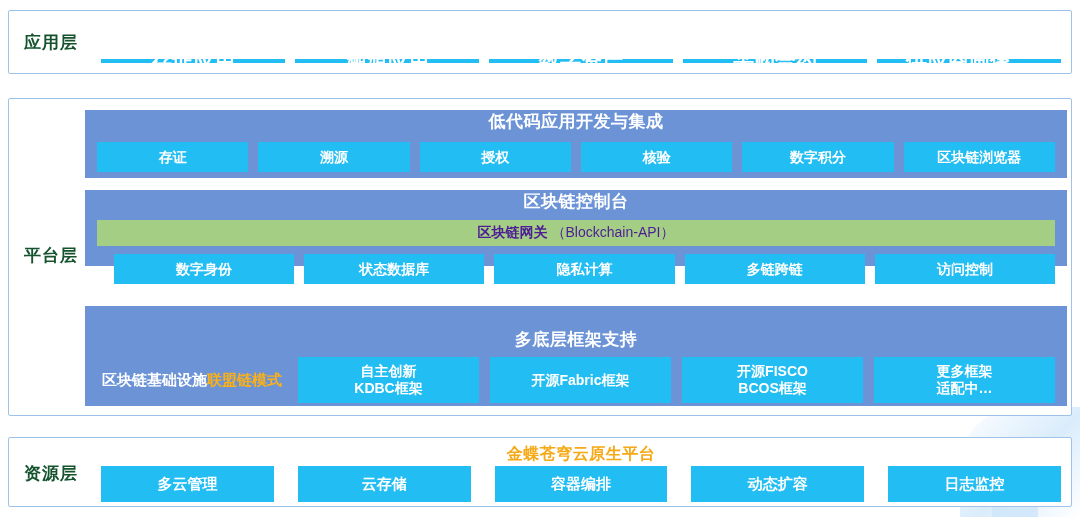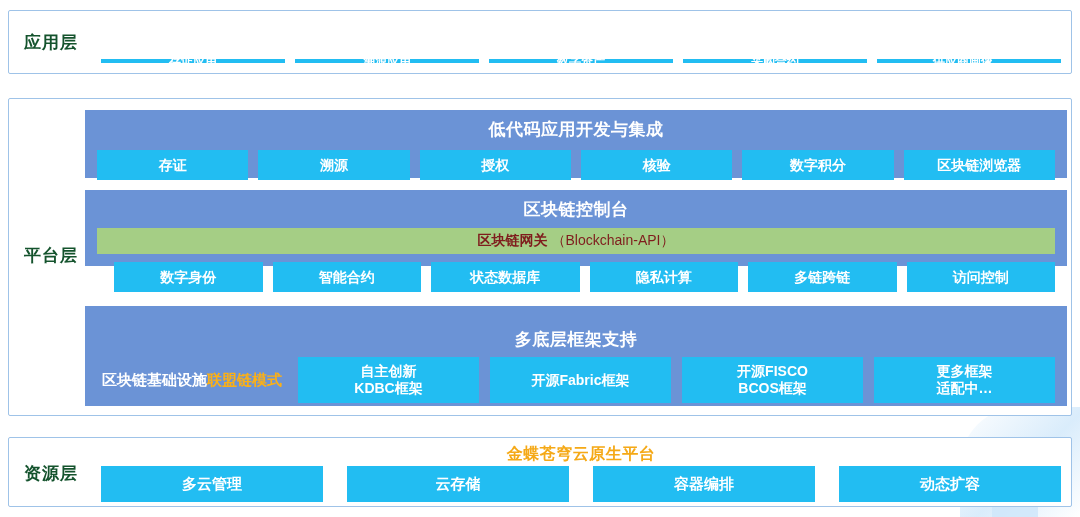--- a/index.html
+++ b/index.html
@@ -51,50 +51,50 @@
     text-align:center;
     box-sizing:border-box;
     line-height:1.18;
   }
 
   
   .app-row{
     position:absolute;left:92px;right:10px;top:12px;height:40px;
     display:flex;gap:10px;
   }
-  .app-row .chip{flex:1;font-size:12px;margin-top:36px;}
+  .app-row .chip{flex:1;font-size:21px;margin-top:36px;}
 
   
   .panel{
     position:absolute;left:85px;right:13px;
     background:#6b93d6;
     box-sizing:border-box;
     padding:0;
   }
   .panel-title{
     color:#ffffff;font-weight:bold;font-size:17px;
     text-align:center;
-    padding-top:8px;
+    padding-top:0;
     letter-spacing:.5px;
   }
   .panel-row{
     display:flex;gap:10px;
     padding:0 12px;
   }
   .panel-row .chip{flex:1;height:30px;font-size:14px;}
 
   .panel-lowcode{top:110px;height:68px;}
   .panel-lowcode .panel-row{margin-top:9px;}
 
   .panel-console{top:190px;height:76px;}
   .gateway{
     margin:7px 12px 0 12px;
     height:26px;
     background:#a5ce85;
-    color:#7f1d1d;
+    color:#4c1d95;
     display:flex;align-items:center;justify-content:center;
     font-size:14px;font-weight:bold;
   }
   .gateway .gw-sub{font-weight:normal;margin-left:4px;}
   .panel-console .panel-row{margin-top:8px;padding-left:29px;}
 
   .panel-frame{top:306px;height:100px;}
   .panel-frame .panel-title{padding-top:22px;}
   .frame-row{
     display:flex;align-items:center;gap:11px;
@@ -158,21 +158,20 @@
   </div>
 
   <div class="panel panel-console">
     <div class="panel-title">区块链控制台</div>
     <div class="gateway">
       <span>区块链网关</span>
       <span class="gw-sub">（Blockchain-API）</span>
     </div>
     <div class="panel-row">
       <div class="chip">数字身份</div>
-      <div class="chip">智能合约</div>
       <div class="chip">状态数据库</div>
       <div class="chip">隐私计算</div>
       <div class="chip">多链跨链</div>
       <div class="chip">访问控制</div>
     </div>
   </div>
 
   <div class="panel panel-frame">
     <div class="panel-title">多底层框架支持</div>
     <div class="frame-row">
@@ -185,16 +184,17 @@
   </div>
 
   <div class="layer layer-resource">
     <div class="layer-label">资源层</div>
     <div class="res-title">金蝶苍穹云原生平台</div>
     <div class="res-row">
       <div class="chip">多云管理</div>
       <div class="chip">云存储</div>
       <div class="chip">容器编排</div>
       <div class="chip">动态扩容</div>
+      <div class="chip">日志监控</div>
     </div>
   </div>
 
 </div>
 
 </body></html>

